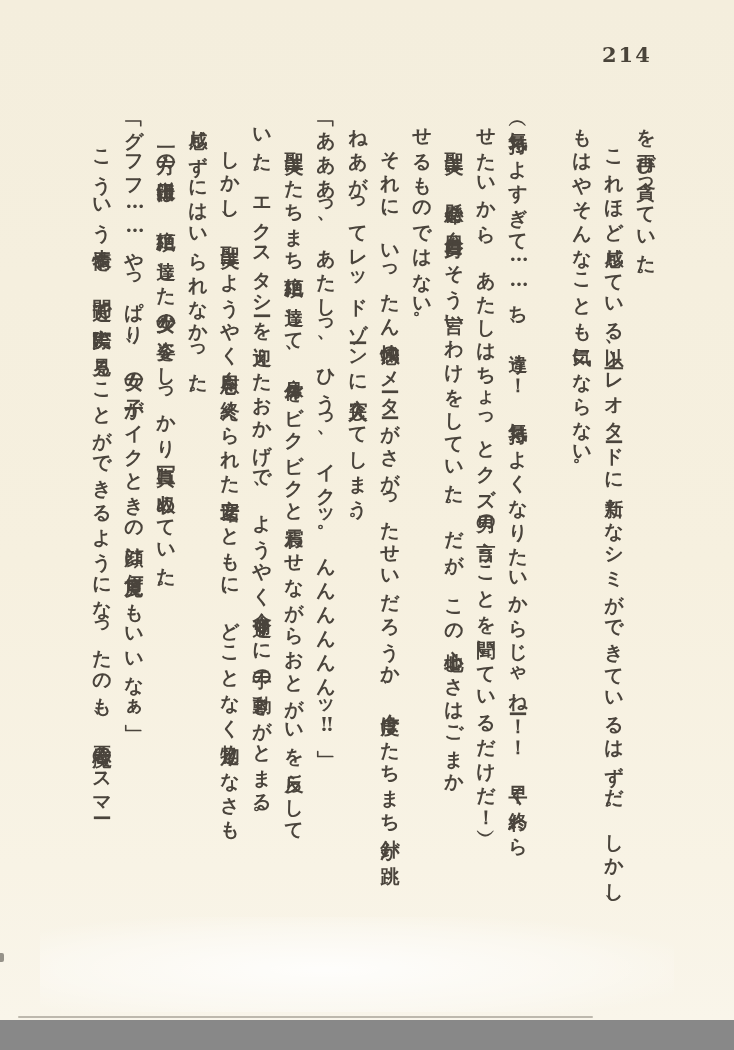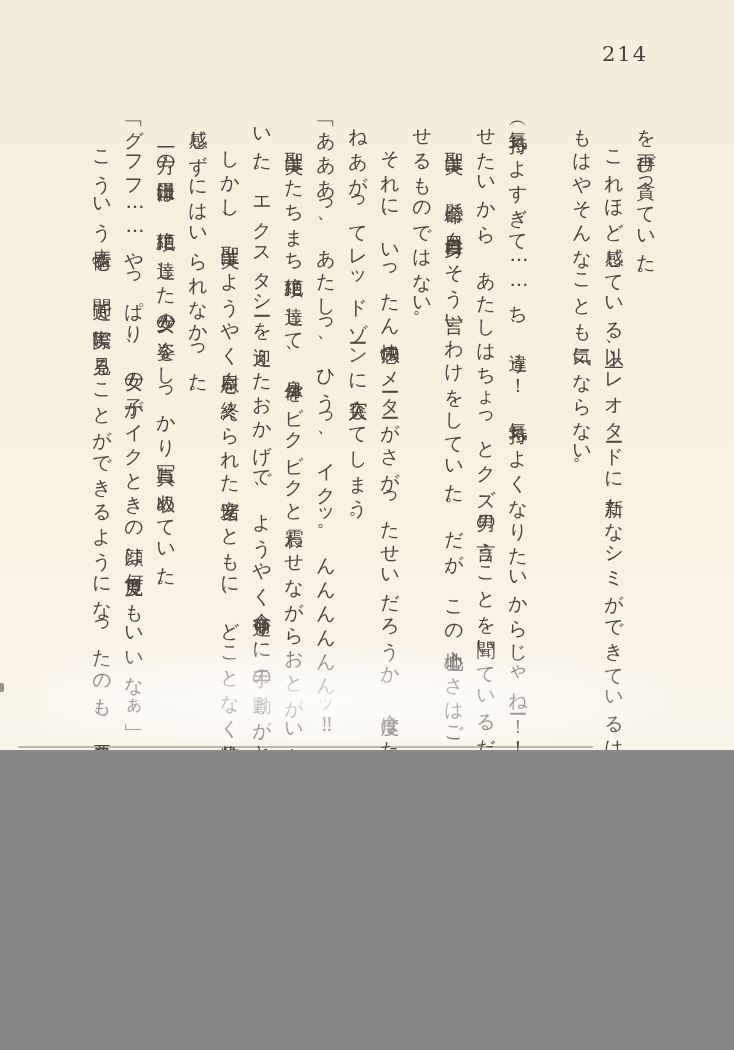--- a/index.html
+++ b/index.html
@@ -3,25 +3,26 @@
 <meta charset="utf-8">
 <style>
   html, body {
     margin: 0;
     padding: 0;
     background: #888;
   }
   .book-page {
     position: relative;
     width: 734px;
-    height: 750px;
+    height: 1020px;
     margin: 0 auto;
     background: linear-gradient(180deg, #f4eedd 0%, #f6f0df 55%, #f8f3e5 85%, #f9f5ea 100%);
     overflow: hidden;
     font-family: "DejaVu Serif", "Liberation Serif", serif;
+    font-weight: bold;
   }
   .page-number {
     position: absolute;
     top: 42px;
     left: 602px;
     font-size: 21px;
     letter-spacing: 2px;
     color: #4a443a;
     font-family: "DejaVu Serif", "Liberation Serif", serif;
   }

